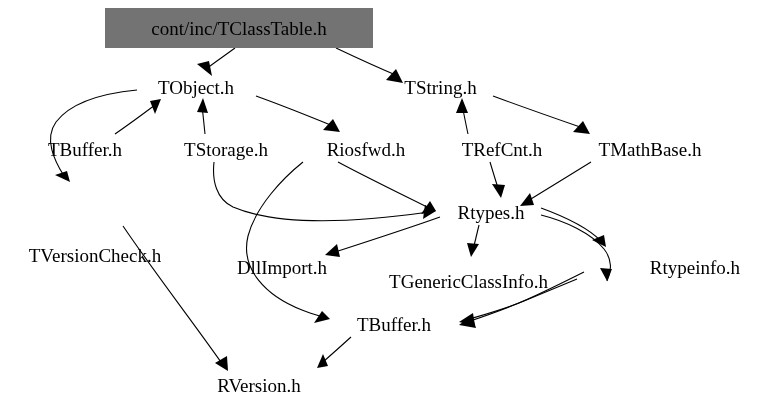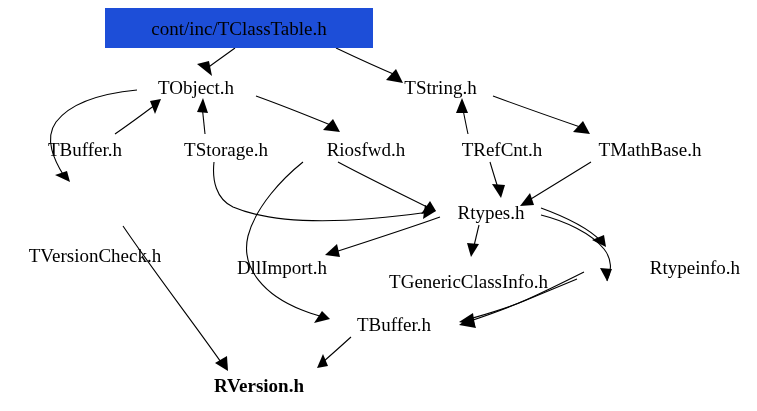--- a/index.html
+++ b/index.html
@@ -28,21 +28,21 @@
     white-space: nowrap;
     font-size: 19px;
     line-height: 1;
     color: #000000;
     letter-spacing: 0px;
   }
   .node-label {
     display: block;
   }
   .node.root {
-    background: #1d4ed8;
+    background: #737373;
     padding: 0;
     display: flex;
     align-items: center;
     justify-content: center;
   }
   .edge-path {
     fill: none;
     stroke: #000000;
     stroke-width: 1.1;
   }
@@ -179,18 +179,18 @@
       </div>
       <div class="node" style="left: 360px; top: 268px; width: 217px; height: 26px; display: flex; align-items: center; justify-content: center;">
         <span class="node-label">TGenericClassInfo.h</span>
       </div>
       <div class="node" style="left: 614px; top: 254px; width: 126px; height: 26px; display: flex; align-items: center; justify-content: flex-end;">
         <span class="node-label">Rtypeinfo.h</span>
       </div>
       <div class="node" style="left: 337px; top: 311px; width: 114px; height: 26px; display: flex; align-items: center; justify-content: center;">
         <span class="node-label">TBuffer.h</span>
       </div>
-      <div class="node" style="left: 196px; top: 372px; width: 126px; height: 26px; display: flex; align-items: center; justify-content: center; font-weight: bold;">
+      <div class="node" style="left: 196px; top: 372px; width: 126px; height: 26px; display: flex; align-items: center; justify-content: center;">
         <span class="node-label">RVersion.h</span>
       </div>
     </div>
 
 </div>
 
 </body></html>

